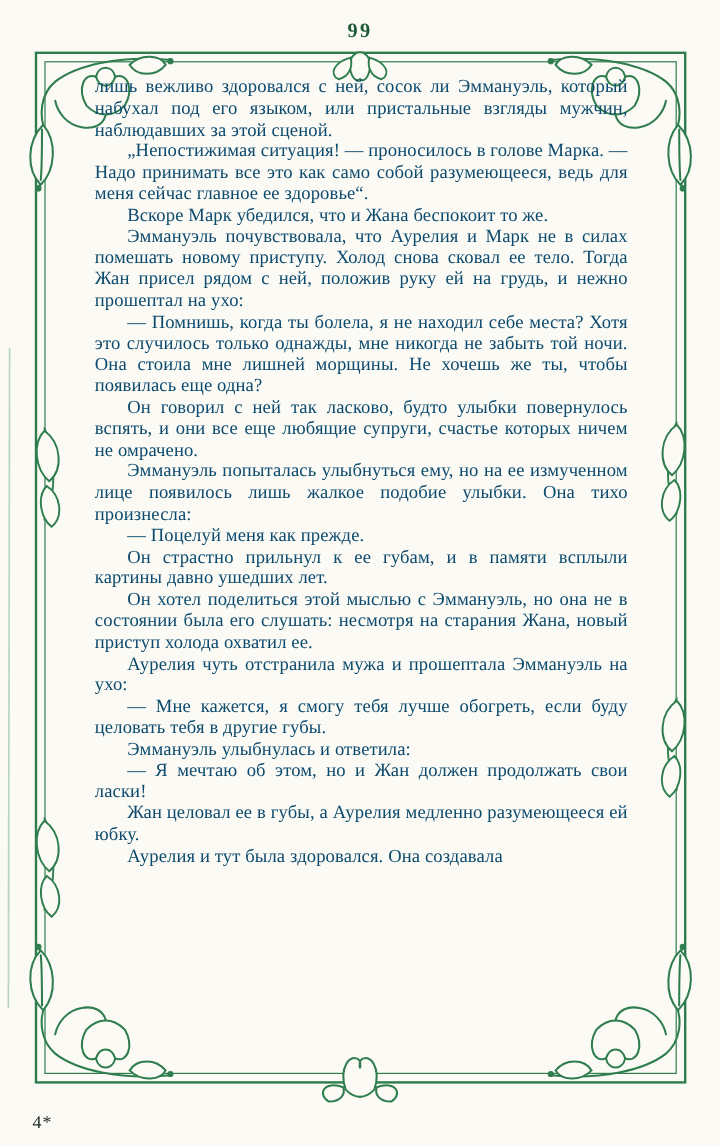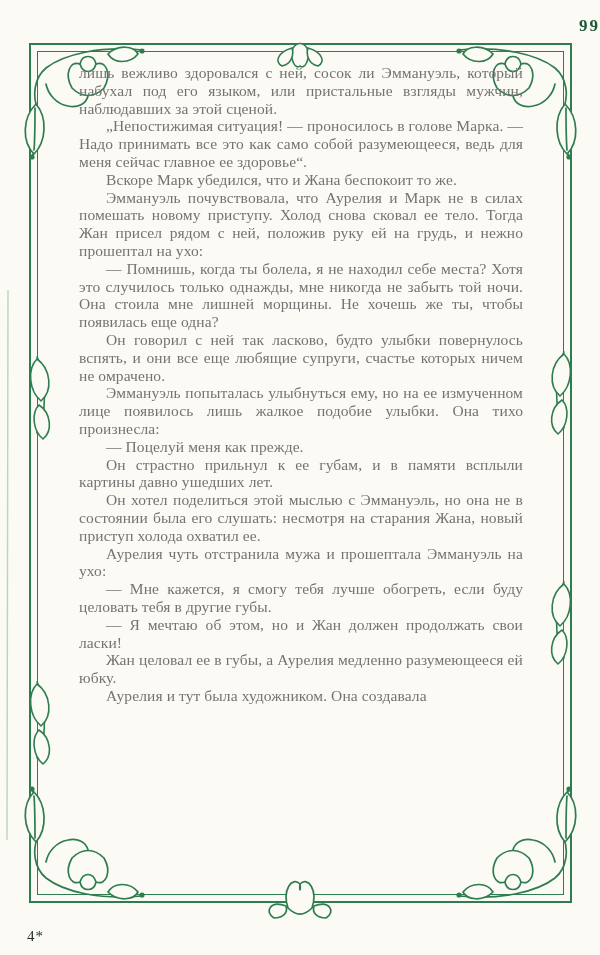--- a/index.html
+++ b/index.html
@@ -6,26 +6,26 @@
   body{
     width:600px;height:955px;
     background:#fbfaf4;
     font-family:"Liberation Serif","DejaVu Serif",serif;
     position:relative;overflow:hidden;
   }
   .page{position:absolute;inset:0;}
   .frame{position:absolute;top:0;left:0;}
   .page-number{
     position:absolute;top:16px;left:0;width:600px;
-    text-align:right;font-size:17px;letter-spacing:2px;
+    text-align:center;font-size:17px;letter-spacing:2px;
     color:#1f5a38;font-weight:bold;
   }
   .text-block{
     position:absolute;left:79px;top:64px;width:444px;
-    color:#737373;font-size:15.5px;line-height:17.8px;
+    color:#0c4a6e;font-size:15.5px;line-height:17.8px;
     text-align:justify;letter-spacing:0.1px;
   }
   .para{margin:0;}
   .para.indent{text-indent:27px;font-family:Liberation Serif, serif;}
   .footer-sig{
     position:absolute;left:27px;top:928px;
     font-size:15px;color:#243028;letter-spacing:1px;
   }
 </style>
 </head>
@@ -92,19 +92,20 @@
       <p class="para indent">Вскоре Марк убедился, что и Жана беспокоит то же.</p>
       <p class="para indent">Эммануэль почувствовала, что Аурелия и Марк не в силах помешать новому приступу. Холод снова сковал ее тело. Тогда Жан присел рядом с ней, положив руку ей на грудь, и нежно прошептал на ухо:</p>
       <p class="para indent">— Помнишь, когда ты болела, я не находил себе места? Хотя это случилось только однажды, мне никогда не забыть той ночи. Она стоила мне лишней морщины. Не хочешь же ты, чтобы появилась еще одна?</p>
       <p class="para indent">Он говорил с ней так ласково, будто улыбки повернулось вспять, и они все еще любящие супруги, счастье которых ничем не омрачено.</p>
       <p class="para indent">Эммануэль попыталась улыбнуться ему, но на ее измученном лице появилось лишь жалкое подобие улыбки. Она тихо произнесла:</p>
       <p class="para indent">— Поцелуй меня как прежде.</p>
       <p class="para indent">Он страстно прильнул к ее губам, и в памяти всплыли картины давно ушедших лет.</p>
       <p class="para indent">Он хотел поделиться этой мыслью с Эммануэль, но она не в состоянии была его слушать: несмотря на старания Жана, новый приступ холода охватил ее.</p>
       <p class="para indent">Аурелия чуть отстранила мужа и прошептала Эммануэль на ухо:</p>
       <p class="para indent">— Мне кажется, я смогу тебя лучше обогреть, если буду целовать тебя в другие губы.</p>
+      <p class="para indent">Эммануэль улыбнулась и ответила:</p>
       <p class="para indent">— Я мечтаю об этом, но и Жан должен продолжать свои ласки!</p>
       <p class="para indent">Жан целовал ее в губы, а Аурелия медленно разумеющееся ей юбку.</p>
-      <p class="para indent">Аурелия и тут была художником. Она создавала</p>
+      <p class="para indent">Аурелия и тут была здоровался. Она создавала</p>
     </div>
 
   <div class="footer-sig">4*</div>
 </div>
 
 </body></html>

